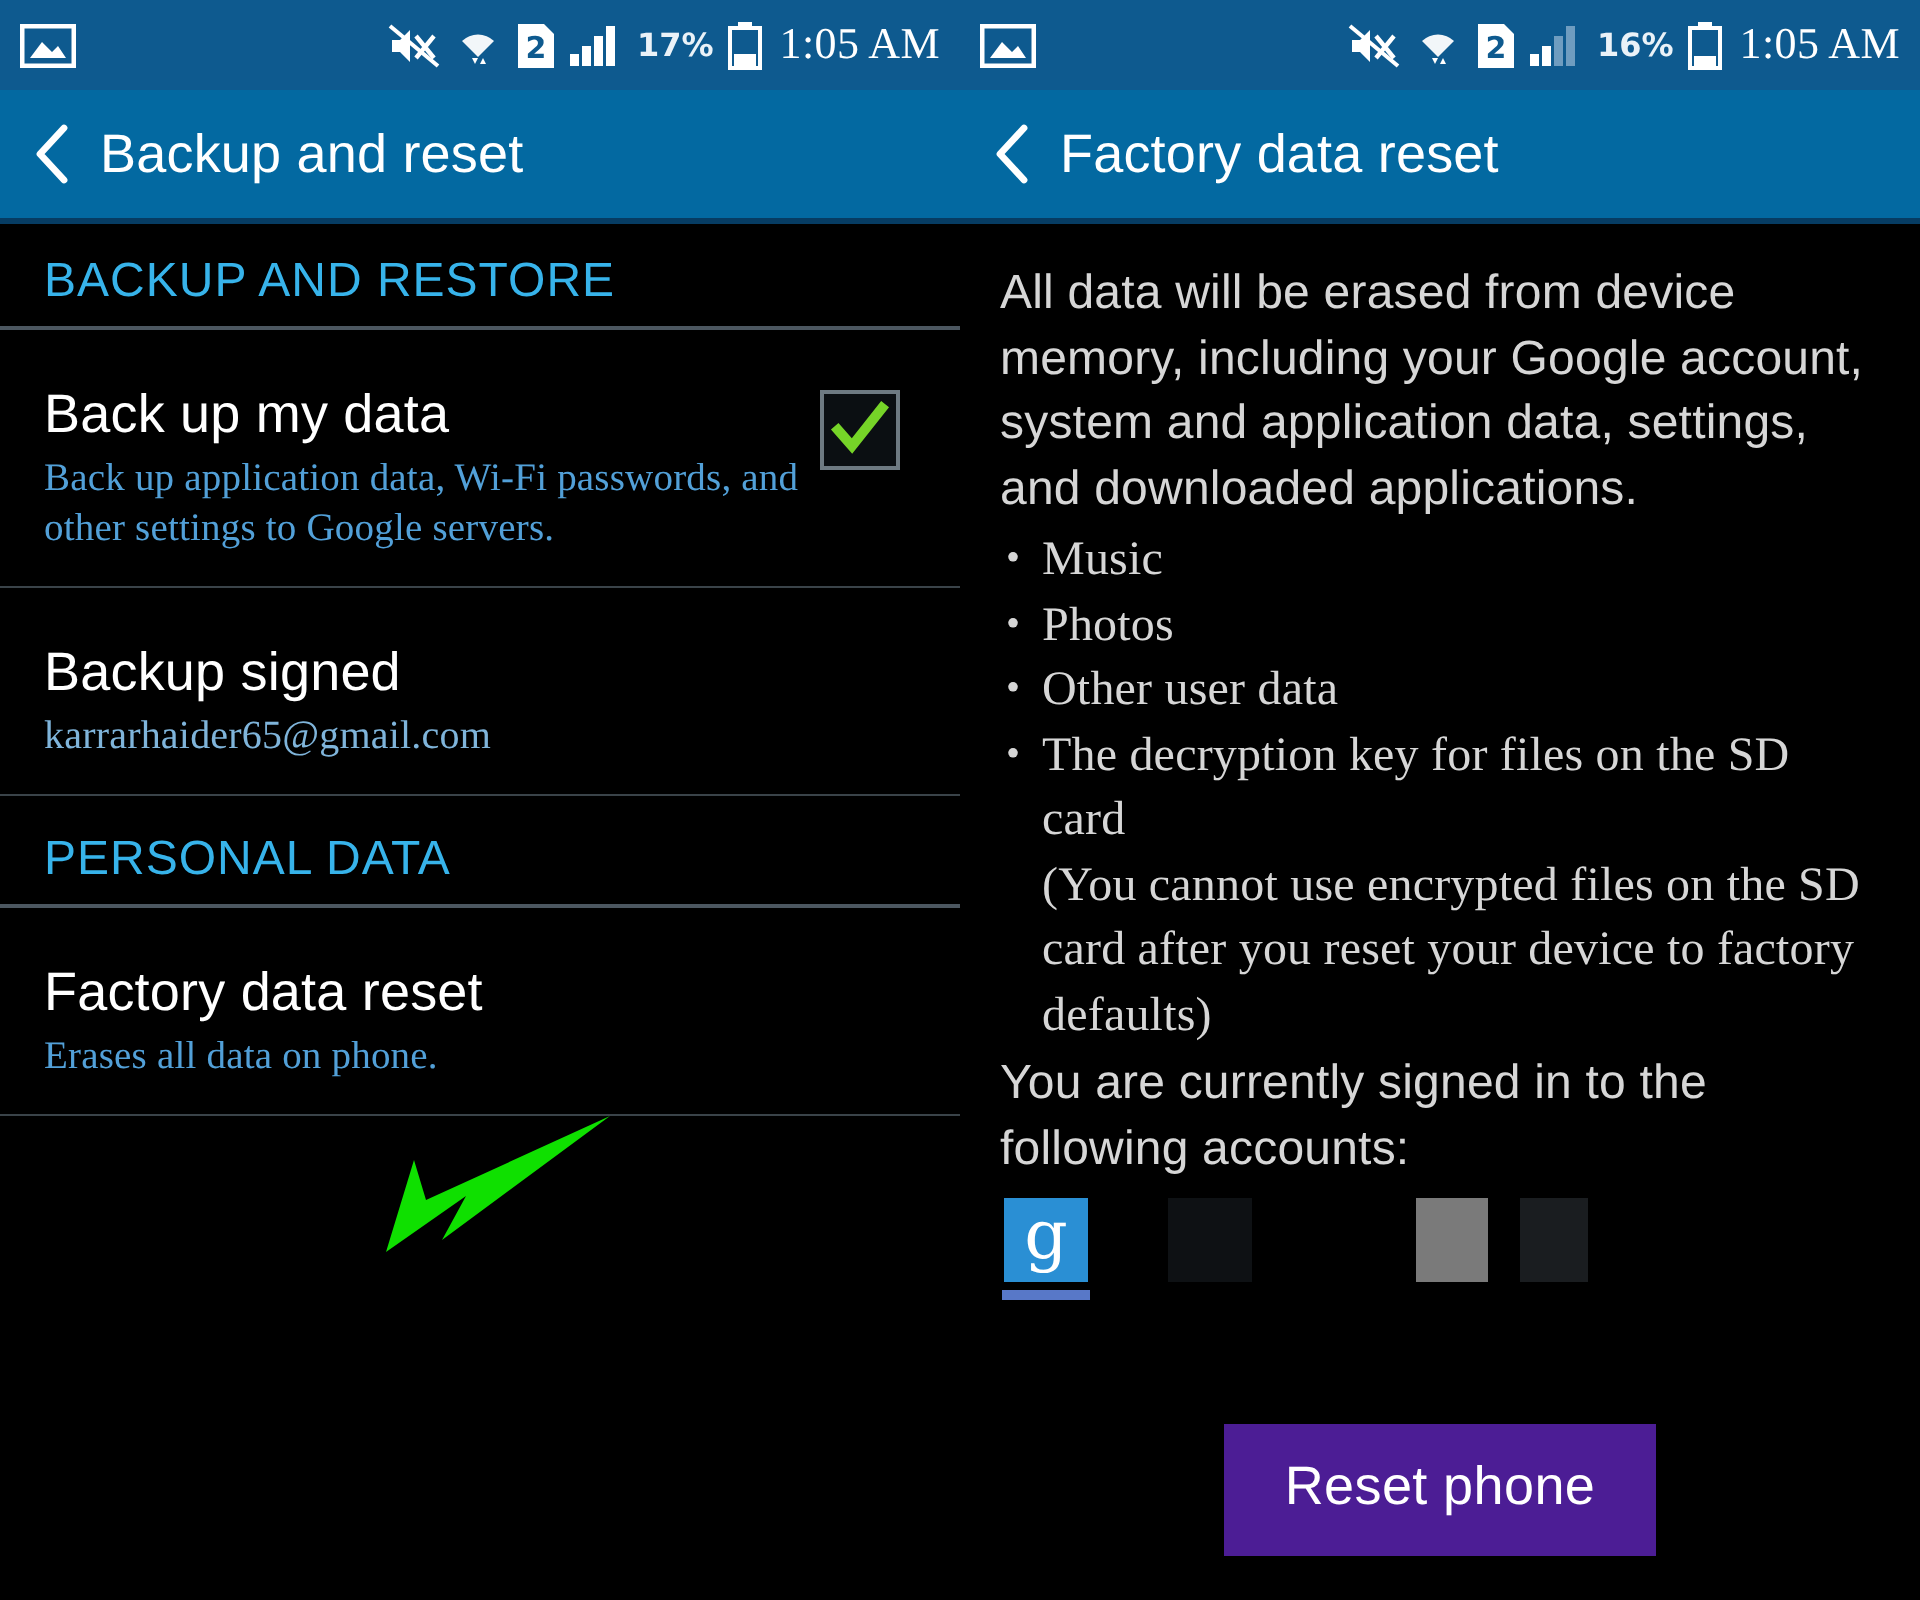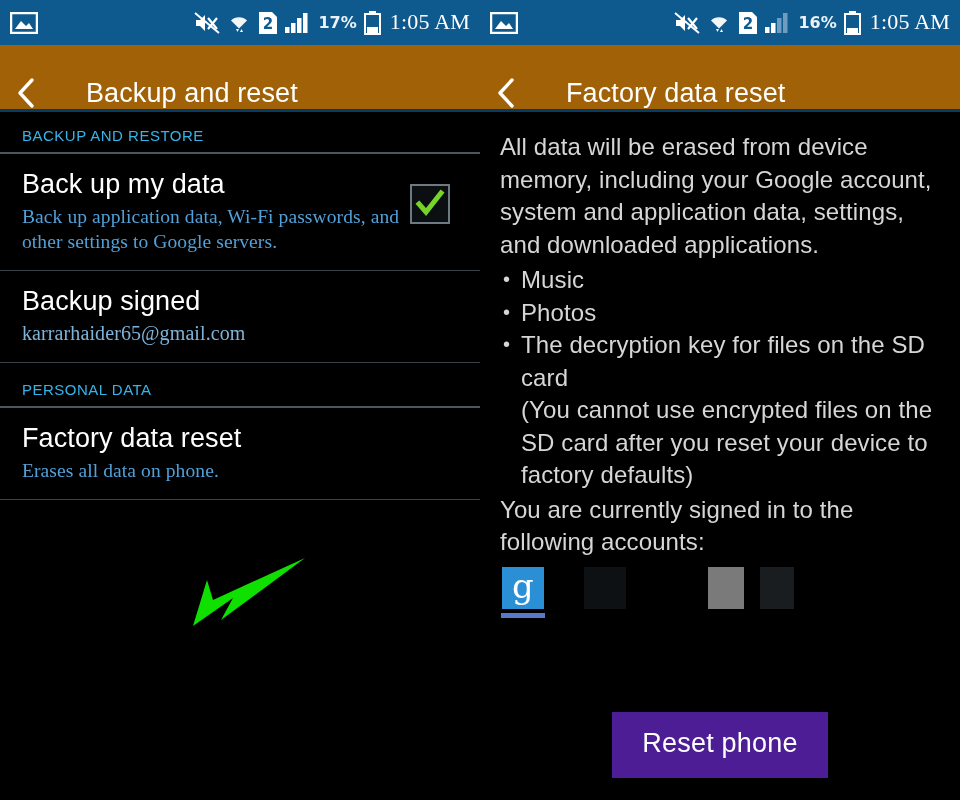--- a/index.html
+++ b/index.html
@@ -22,43 +22,43 @@
     color:#eaf2f8; font-size:16px; font-family:"DejaVu Sans", sans-serif;
     letter-spacing:0px; padding-bottom:1px;font-weight:bold;
   }
   .sb-time {
     color:#ffffff; font-size:22px; font-family:Liberation Serif, serif;
     letter-spacing:0.2px; padding-left:2px; padding-bottom:2px;
   }
 
   
   .actionbar {
-    height:64px; background:#a16207; display:flex; align-items:flex-end;
-    padding-left:14px; position:relative;gap:36px;
+    height:64px; background:#0369a1; display:flex; align-items:center;
+    padding-left:14px; position:relative;
   }
   .actionbar::after{
     content:""; position:absolute; left:0; right:0; bottom:-3px; height:3px; background:#063c63;
   }
   .back-chevron { width:24px; height:32px; flex:none; margin-right:12px; }
   .ab-title {
     color:#ffffff; font-size:27px; font-family:"Liberation Sans", sans-serif;
     font-weight:400; letter-spacing:0.1px;
   }
 
   
   .content { position:relative; }
   .section-header {
-    color:#37b3ea; font-size:15px; font-family:"Liberation Sans", sans-serif;
+    color:#37b3ea; font-size:24px; font-family:"Liberation Sans", sans-serif;
     letter-spacing:0.5px; padding:18px 0 8px 22px;
   }
   .divider { height:2px; background:#4c5760; margin:0; }
   .divider.thin { height:1px; background:#3a4349; }
 
   .row { display:flex; align-items:flex-start; padding:14px 12px 16px 22px; position:relative; }
-  .row-text { flex:1 1 auto; padding-right:8px; }
+  .row-text { flex:1 1 auto; padding-right:8px;margin-top:12px; }
   .row-title {
     color:#ffffff; font-size:27px; font-family:"Liberation Sans", sans-serif;
     font-weight:400; line-height:32px; letter-spacing:0.1px;
   }
   .row-summary {
     color:#52a0d8; font-size:19.5px; font-family:Liberation Serif, serif;
     line-height:25px; margin-top:4px; letter-spacing:0.1px;
   }
   .row-summary.account { color:#7fb4da; font-size:20px; }
 
@@ -70,21 +70,21 @@
   .check-svg { width:30px; height:30px; display:block; }
 
   
   .fdr-body { padding:22px 20px 0 20px; }
   .fdr-para {
     color:#d6d6d6; font-size:24px; font-family:"Liberation Sans", sans-serif;
     line-height:32.5px; letter-spacing:0.1px;
   }
   .fdr-list { list-style:none; margin-top:3px; }
   .fdr-list li {
-    color:#d6d6d6; font-size:24px; font-family:Liberation Sans, sans-serif;
+    color:#d6d6d6; font-size:24px; font-family:Liberation Serif, serif;
     line-height:32.5px; padding-left:21px; position:relative; letter-spacing:0.1px;
   }
   .fdr-list li::before {
     content:"\2022"; position:absolute; left:3px; top:-1px; color:#d6d6d6; font-size:20px;
   }
   .fdr-list li .sub { display:block; }
   .fdr-signed { margin-top:2px; }
 
   .accounts { display:flex; align-items:flex-start; margin-top:8px; height:56px; }
   .gacct { width:42px; height:42px; position:relative; margin-left:2px; }
@@ -254,20 +254,21 @@
     </svg>
     <span class="ab-title">Factory data reset</span>
   </div>
 
   <div class="fdr-body">
     <div class="fdr-para">All data will be erased from device memory, including your Google account, system and application data, settings, and downloaded applications.</div>
 
     <ul class="fdr-list">
       <li><span>Music</span></li>
       <li><span>Photos</span></li>
+      <li><span>Other user data</span></li>
       <li>
         <span>The decryption key for files on the SD card</span>
         <span class="sub">(You cannot use encrypted files on the SD card after you reset your device to factory defaults)</span>
       </li>
     </ul>
 
     <div class="fdr-para fdr-signed">You are currently signed in to the following accounts:</div>
 
     <div class="accounts">
       <div class="gacct">

